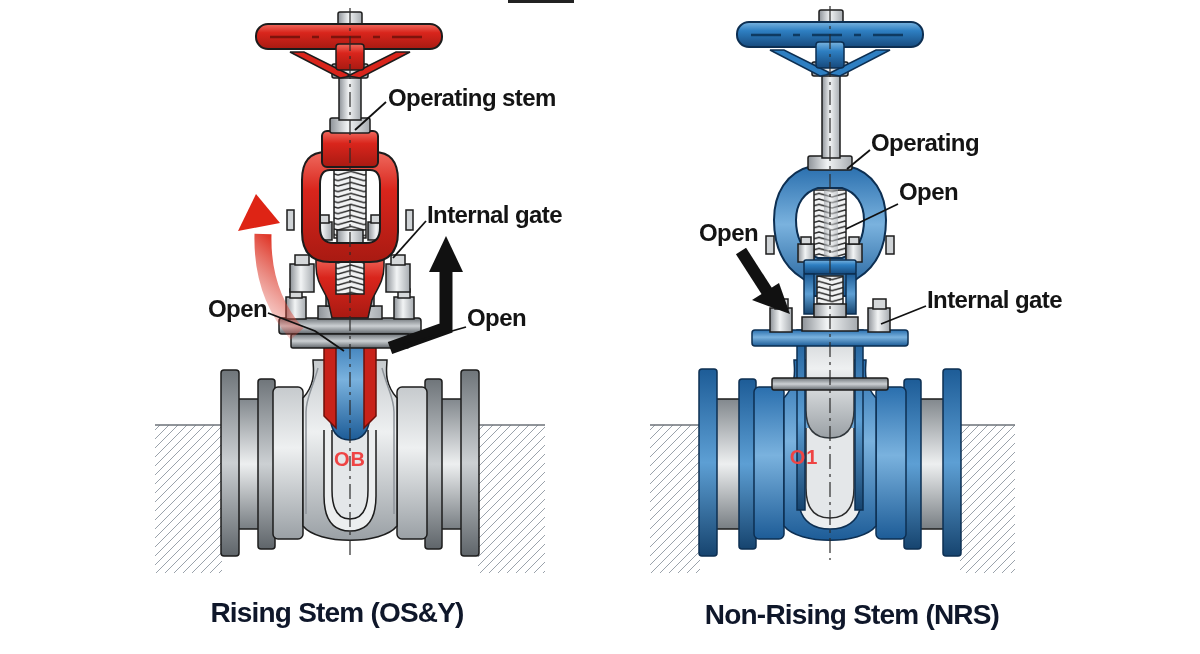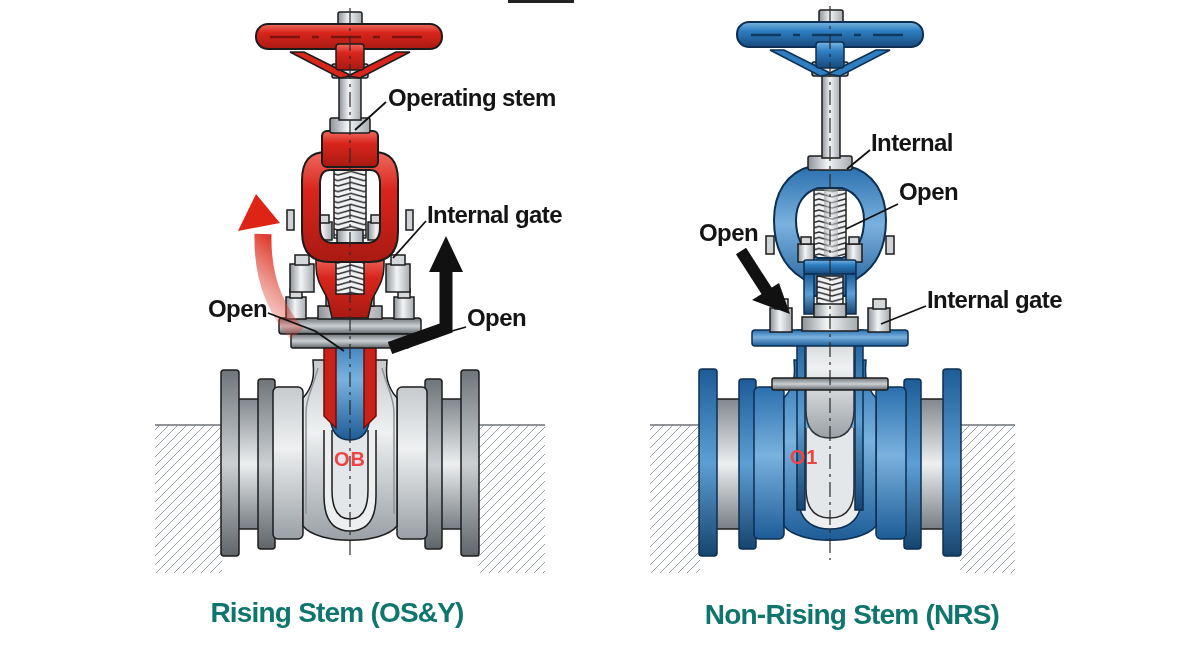--- a/index.html
+++ b/index.html
@@ -7,21 +7,21 @@
     position:relative;width:1200px;height:654px;background:#ffffff;
     font-family:"Liberation Sans",sans-serif;overflow:hidden;
   }
   #art{position:absolute;left:0;top:0;}
   .lbl{
     position:absolute;font-weight:bold;font-size:24px;letter-spacing:-0.6px;
     color:#141414;white-space:nowrap;line-height:1.05;
   }
   .caption{
     position:absolute;width:400px;text-align:center;font-weight:bold;
-    font-size:28px;letter-spacing:-0.8px;color:#0f766e;
+    font-size:28px;letter-spacing:-0.8px;color:#0f172a;
   }
   .bodymark{
     position:absolute;width:40px;text-align:center;font-weight:bold;
     font-size:20px;color:#ef4444;letter-spacing:1px;
   }
 </style>
 </head>
 <body>
 
 <div id="stage">
@@ -275,21 +275,21 @@
       <path d="M926,306 L881,324"></path>
     </g>
   </g>
 </svg>
 
 <div class="lbl" style="left:388px;top:85px">Operating stem</div>
 <div class="lbl" style="left:427px;top:202px">Internal gate</div>
 <div class="lbl" style="left:208px;top:296px">Open</div>
 <div class="lbl" style="left:467px;top:305px">Open</div>
 
-<div class="lbl" style="left:871px;top:130px">Internal</div>
+<div class="lbl" style="left:871px;top:130px">Operating</div>
 <div class="lbl" style="left:899px;top:179px">Open</div>
 <div class="lbl" style="left:699px;top:220px">Open</div>
 <div class="lbl" style="left:927px;top:287px">Internal gate</div>
 
 <div class="bodymark" style="left:330px;top:448px">OB</div>
 <div class="bodymark" style="left:784px;top:446px">O1</div>
 
 <div class="caption" style="left:137px;top:597px">Rising Stem (OS&amp;Y)</div>
 <div class="caption" style="left:652px;top:599px">Non-Rising Stem (NRS)</div>
 

